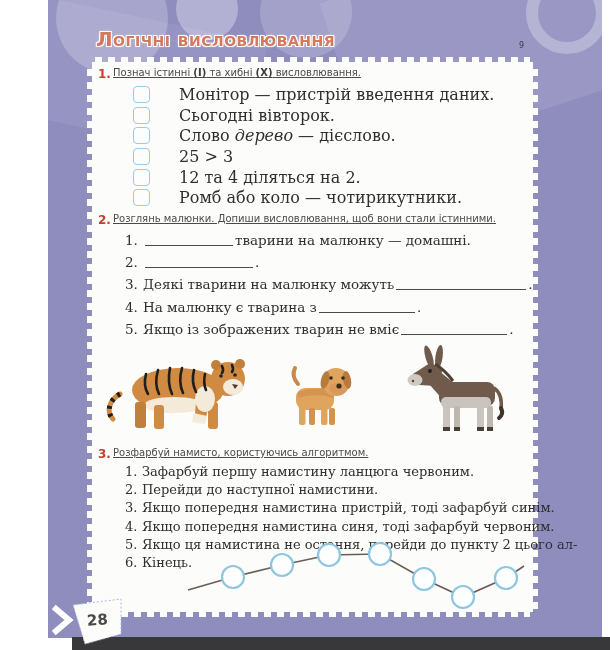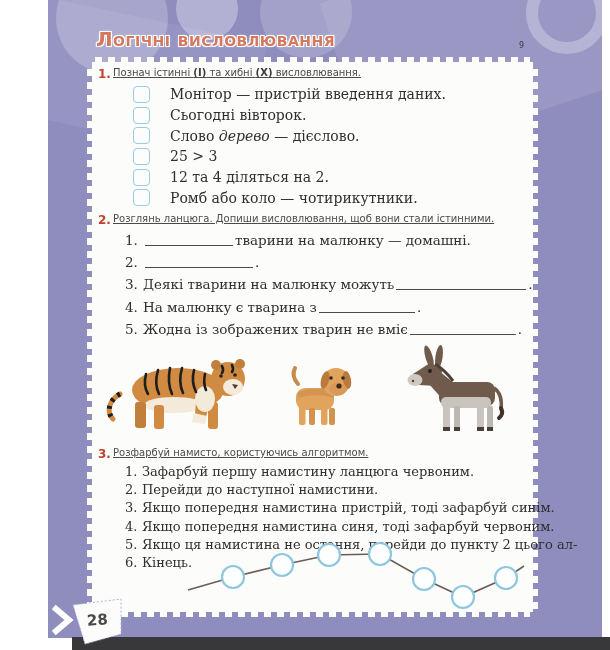--- a/index.html
+++ b/index.html
@@ -51,21 +51,21 @@
   .t1-header { top:5px; } .t2-header { top:151px; } .t3-header { top:385px; }
 
   
   .stmt-list { position:absolute; left:41px; top:22px; }
   .stmt-row { height:20.7px; display:flex; align-items:center; }
   .checkbox {
     width:17px; height:17px; border:1.6px solid #9cc9e4; border-radius:4px;
     background:#fdfdfd; flex:0 0 auto;
   }
   .stmt-text {
-    margin-left:20px; font-family:"DejaVu Serif", serif; font-size:14px;
+    margin-left:29px; font-family:"DejaVu Serif", serif; font-size:16px;
     color:#2f2f2f; white-space:nowrap;
   }
   .stmt-text .it { font-style:italic; }
 
   
   .t2-items { position:absolute; left:33px; top:167px; font-family:"DejaVu Serif", serif;
     font-size:13.5px; color:#2f2f2f; }
   .t2-item { height:22.2px; white-space:nowrap; display:flex; align-items:center; }
   .item-num { width:18px; }
   .blank { display:inline-block; height:12px; border-bottom:1.1px solid #4a4a4a; margin:0 2px; }
@@ -133,21 +133,21 @@
       <div class="stmt-text"><span>12 та 4 діляться на 2.</span><span class="it"></span><span></span></div>
     </div>
     <div class="stmt-row">
       <div class="checkbox"></div>
       <div class="stmt-text"><span>Ромб або коло — чотирикутники.</span><span class="it"></span><span></span></div>
     </div>
   </div>
 
   <div class="task-header t2-header">
     <span class="task-num">2.</span>
-    <span class="task-instr">Розглянь ланцюга. Допиши висловлювання, щоб вони стали істинними.</span>
+    <span class="task-instr">Розглянь малюнки. Допиши висловлювання, щоб вони стали істинними.</span>
   </div>
 
   <div class="t2-items">
     <div class="t2-item">
       <span class="item-num">1.</span>
         <span></span>
         <span class="blank b1"></span>
         <span> тварини на малюнку — домашні.</span>
     </div>
     <div class="t2-item">
@@ -162,21 +162,21 @@
         <span>.</span>
     </div>
     <div class="t2-item">
       <span class="item-num">4.</span>
         <span>На малюнку є тварина з </span>
         <span class="blank b4"></span>
         <span>.</span>
     </div>
     <div class="t2-item">
       <span class="item-num">5.</span>
-        <span>Жодна із зображених тварин не вміє </span>
+        <span>Якщо із зображених тварин не вміє </span>
         <span class="blank b5"></span>
         <span>.</span>
     </div>
   </div>
 
   <svg class="animals" width="412" height="100" viewBox="0 0 412 100">
 
     <g>
       <path d="M16,52 C5,58 2,70 9,77" fill="none" stroke="#d08a42" stroke-width="5" stroke-linecap="round"></path>
       <path d="M16,52 C5,58 2,70 9,77" fill="none" stroke="#1e1e1e" stroke-width="5" stroke-linecap="butt" stroke-dasharray="3 5"></path>

